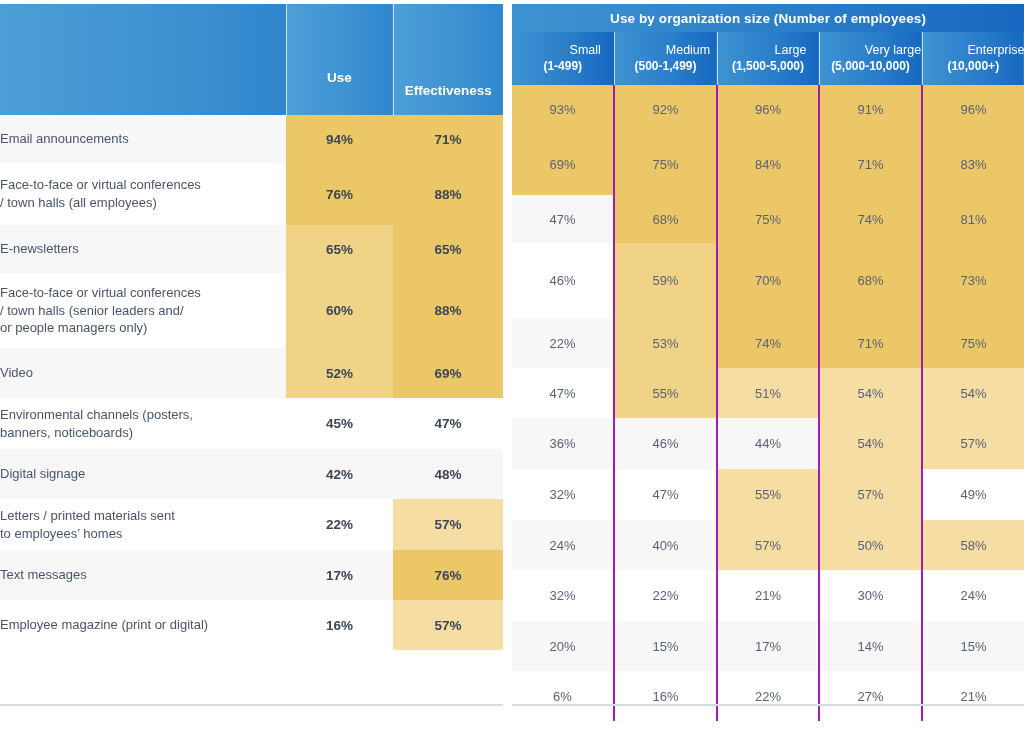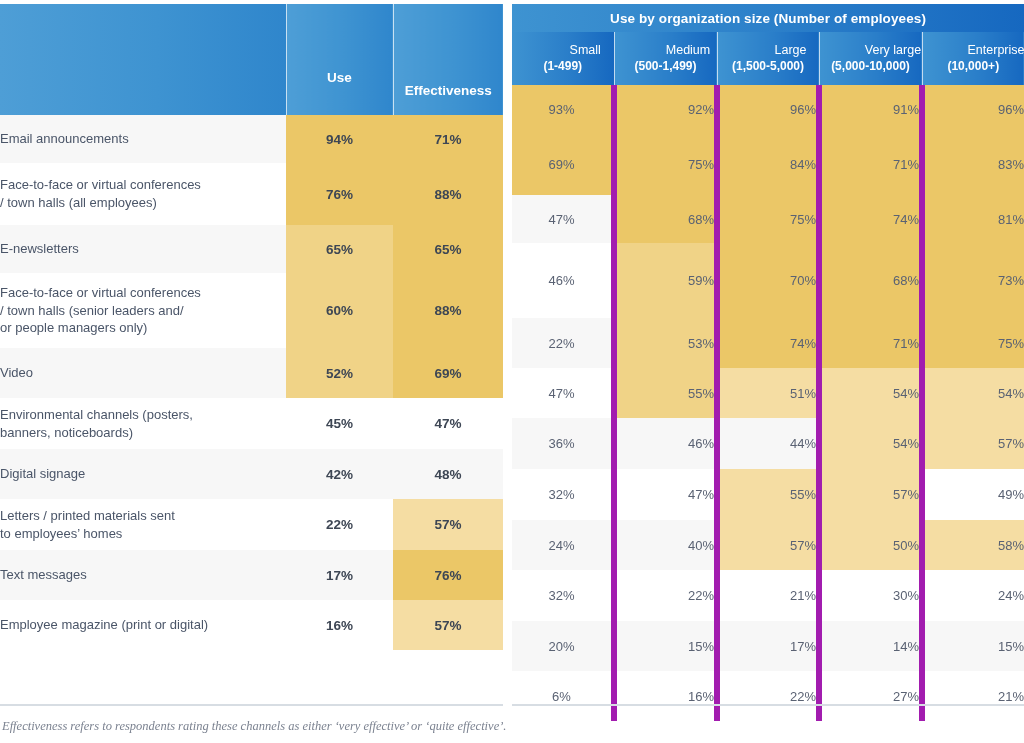--- a/index.html
+++ b/index.html
@@ -37,21 +37,21 @@
   .rowlabel{
     font-size:13px;color:#4a5568;padding-left:20px;line-height:1.35;
     text-align:left;font-weight:normal;
   }
   .numcell{
     text-align:center;font-size:13.5px;font-weight:bold;color:#3d4654;
   }
   .numcell-r{
     text-align:center;font-size:13px;font-weight:normal;color:#5a6273;
   }
-  .colsep{border-left:6px solid #a21caf;text-align:right;}
+  .colsep{border-left:2px solid #a21caf;}
 
   
   .rw-odd  > td{background:#f7f7f7;}
   .rw-even > td{background:#ffffff;}
 
   
   .g3{background:#ebc767 !important;}  
   .g2{background:#f0d387 !important;}  
   .g1{background:#f5dda3 !important;}  
   .g0-odd{background:#f7f7f7 !important;}
@@ -284,14 +284,13 @@
           <td class="numcell-r g0-even colsep">22%</td>
           <td class="numcell-r g0-even colsep">27%</td>
           <td class="numcell-r g0-even colsep">21%</td>
         </tr>
       </tbody>
   </table>
 
   <div class="rule" id="rule-left"></div>
   <div class="rule" id="rule-right"></div>
 
-  <div class="footnote">Effectiveness refers to respondents rating these channels as either ‘very effective’ or ‘quite effective’.</div>
 </div>
 
 </body></html>

